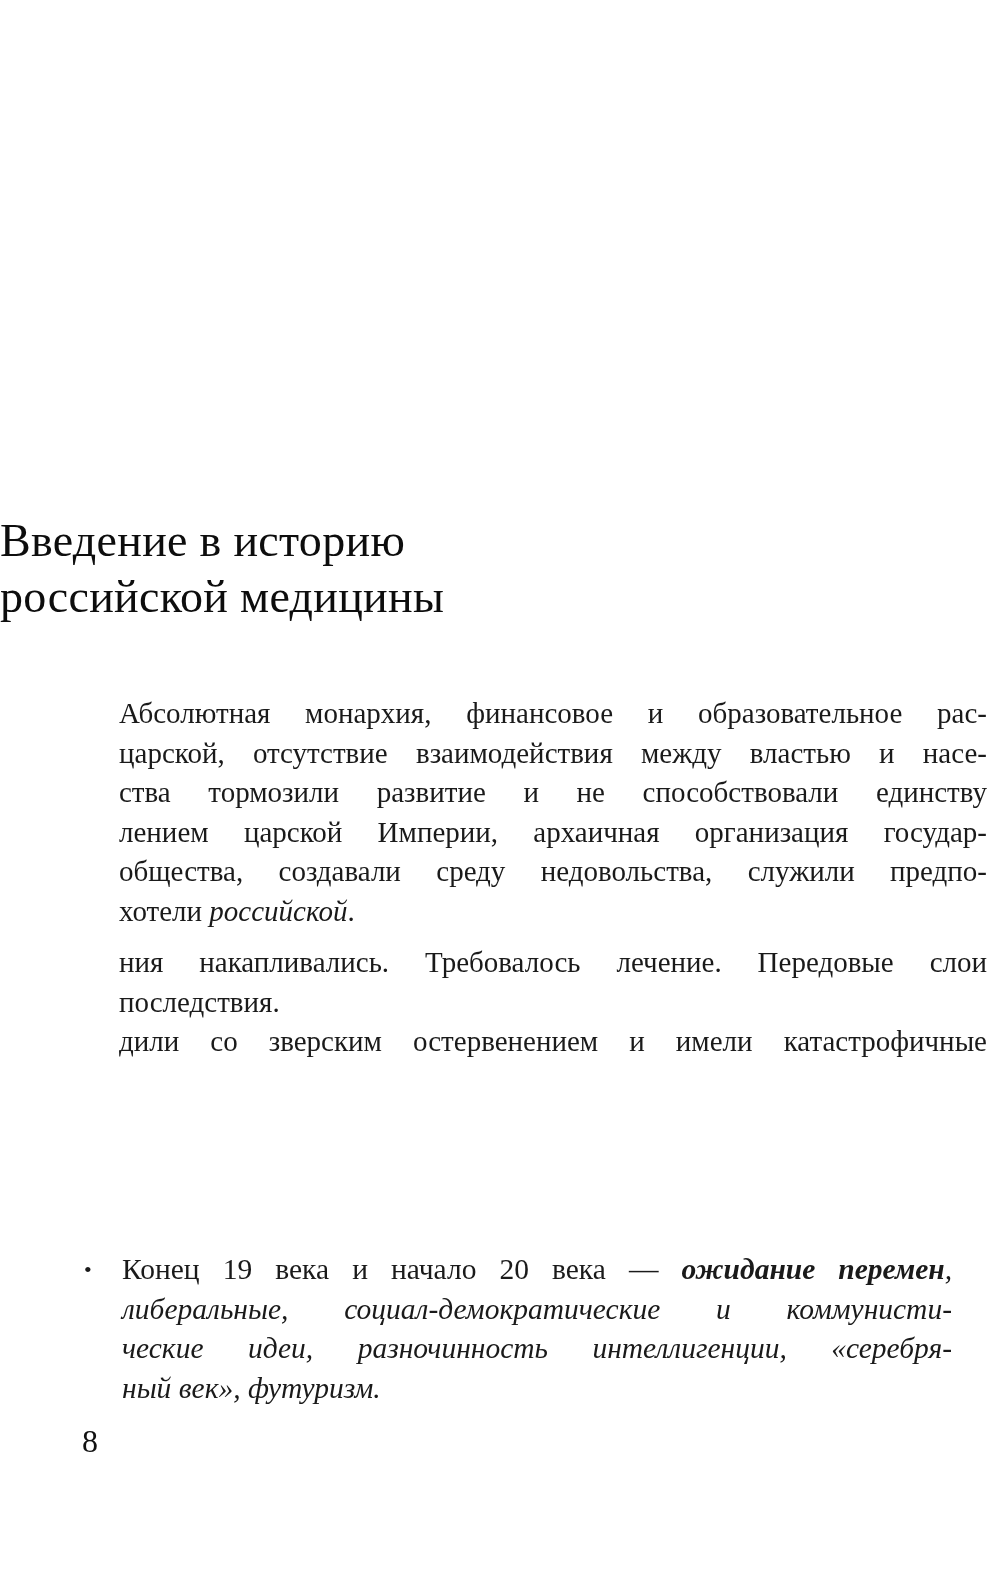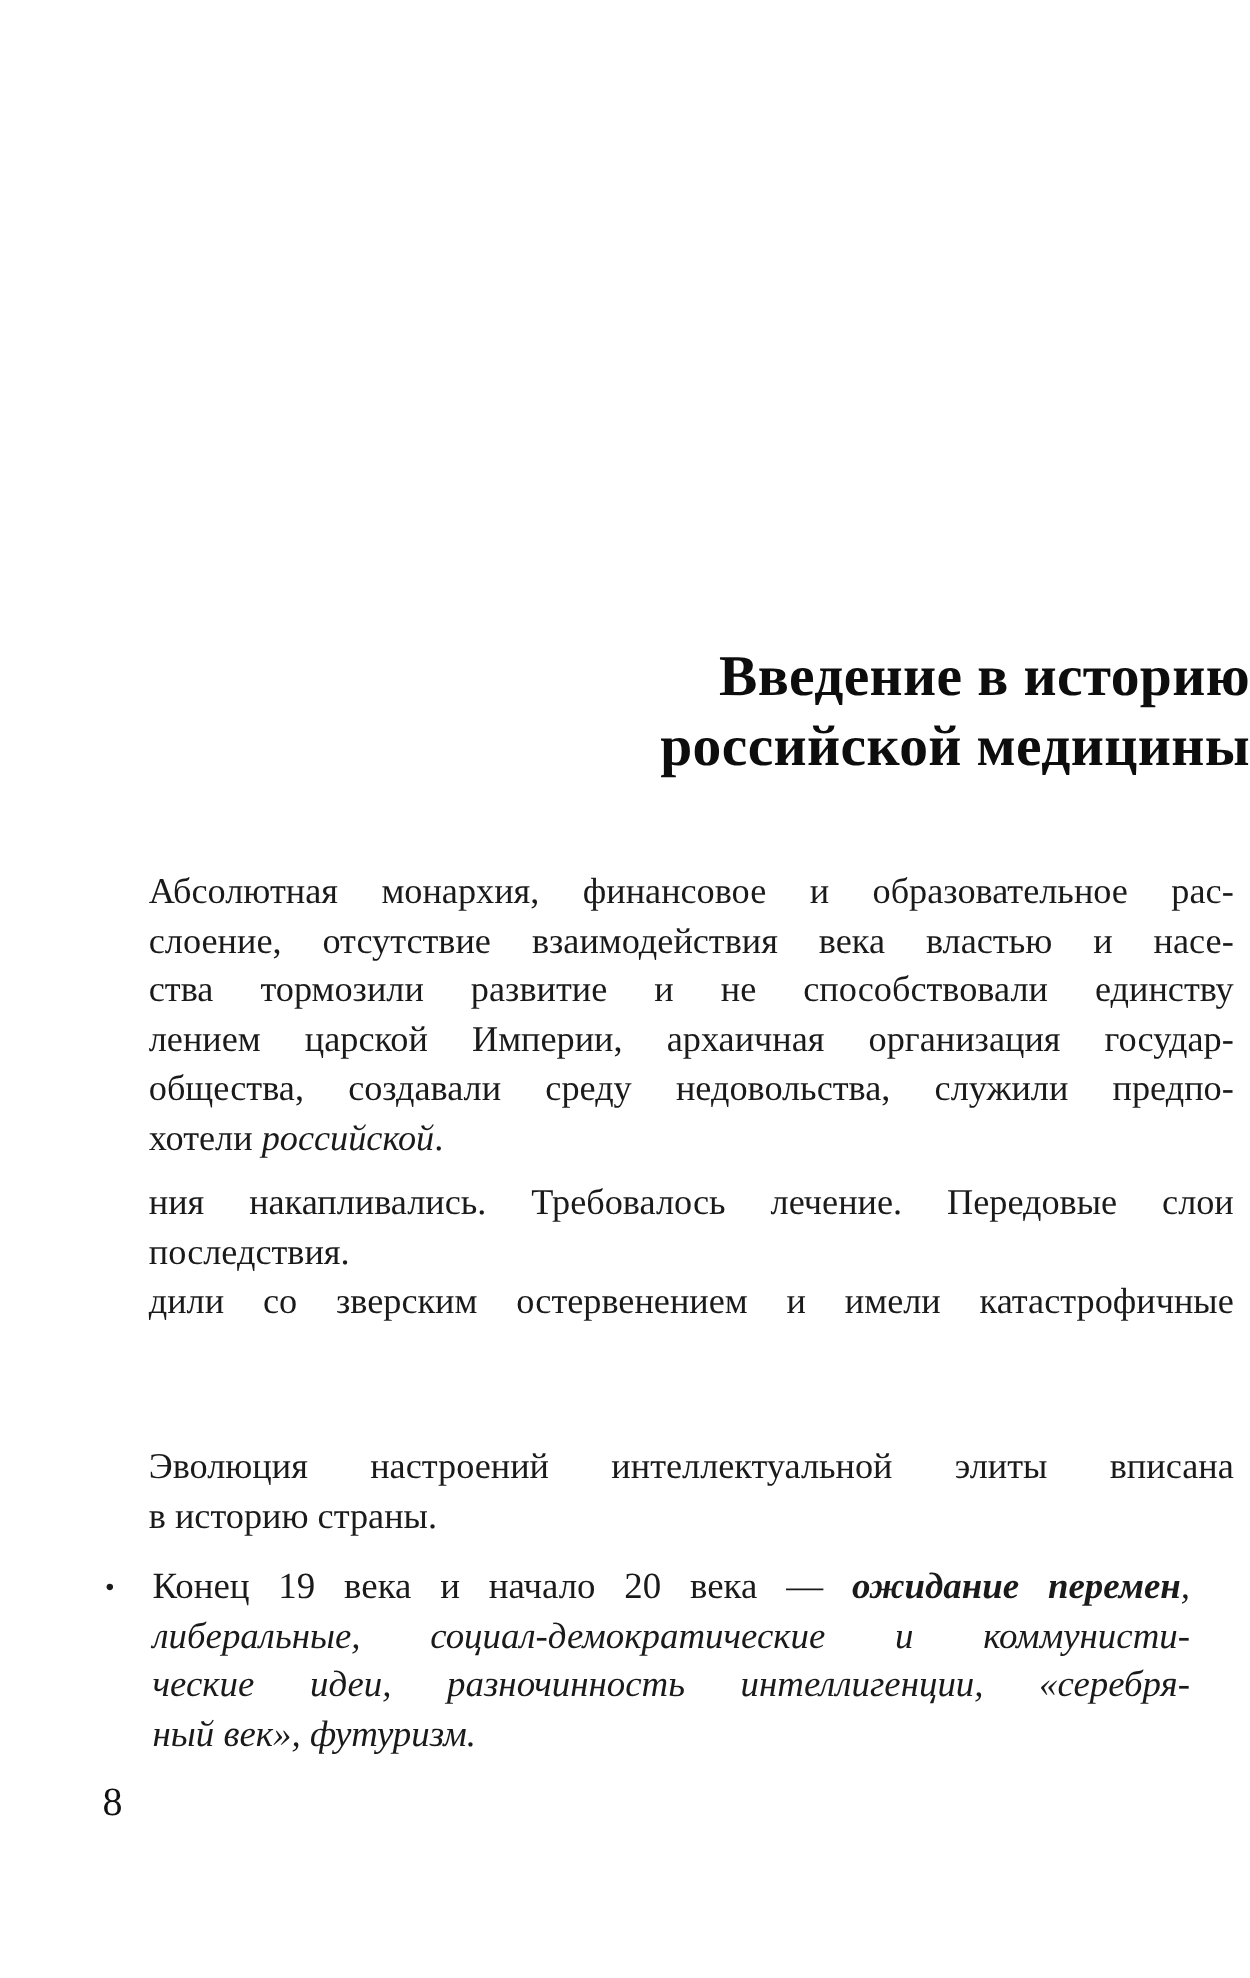--- a/index.html
+++ b/index.html
@@ -18,22 +18,22 @@
     .page {
       position: absolute;
       left: 0; top: 0;
       width: 1000px; height: 1582px;
     }
     .title {
       position: absolute;
       left: 0;
       top: 482px;
       width: 1000px;
-      text-align: right;
-      font-weight: bold;
+      text-align: left;
+      font-weight: normal;
       font-size: 46px;
       line-height: 56px;
       color: #0d0d0d;
       letter-spacing: 0.3px;
     }
     .title span { display: block; }
     .body-text {
       position: absolute;
       left: 84px;
       width: 868px;
@@ -92,37 +92,33 @@
 
 <div class="page">
 
   <h1 class="title">
     <span>Введение в историю</span>
     <span>российской медицины</span>
   </h1>
 
   <div class="body-text p1">
     <span class="line">Абсолютная монархия, финансовое и образовательное рас-</span>
-    <span class="line">слоение, отсутствие взаимодействия века властью и насе-</span>
+    <span class="line">царской, отсутствие взаимодействия между властью и насе-</span>
     <span class="line">ства тормозили развитие и не способствовали единству</span>
     <span class="line">лением царской Империи, архаичная организация государ-</span>
     <span class="line">общества, создавали среду недовольства, служили предпо-</span>
     <span class="line last"><span>хотели </span><span class="it">российской</span><span>.</span></span>
   </div>
 
   <div class="body-text p2">
     <span class="line">ния накапливались. Требовалось лечение. Передовые слои</span>
     <span class="line last">последствия.</span>
     <span class="line">дили со зверским остервенением и имели катастрофичные</span>
   </div>
 
-  <div class="body-text p3">
-    <span class="line">Эволюция настроений интеллектуальной элиты вписана</span>
-    <span class="line last">в историю страны.</span>
-  </div>
 
   <div class="bullet-block">
     <div>
       <span class="bullet-mark">•</span>
       <div class="bullet-content">
         <span class="line"><span>Конец 19 века и начало 20 века — </span><span class="bi">ожидание перемен</span><span class="it">,</span></span>
         <span class="line it">либеральные, социал-демократические и коммунисти-</span>
         <span class="line it">ческие идеи, разночинность интеллигенции, «серебря-</span>
         <span class="line last it">ный век», футуризм.</span>
       </div>

